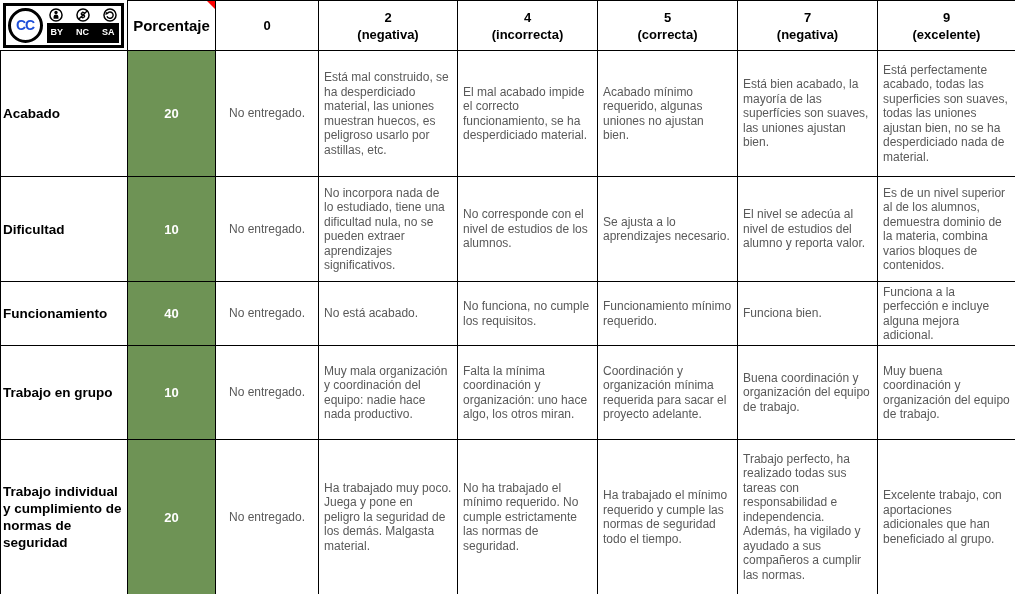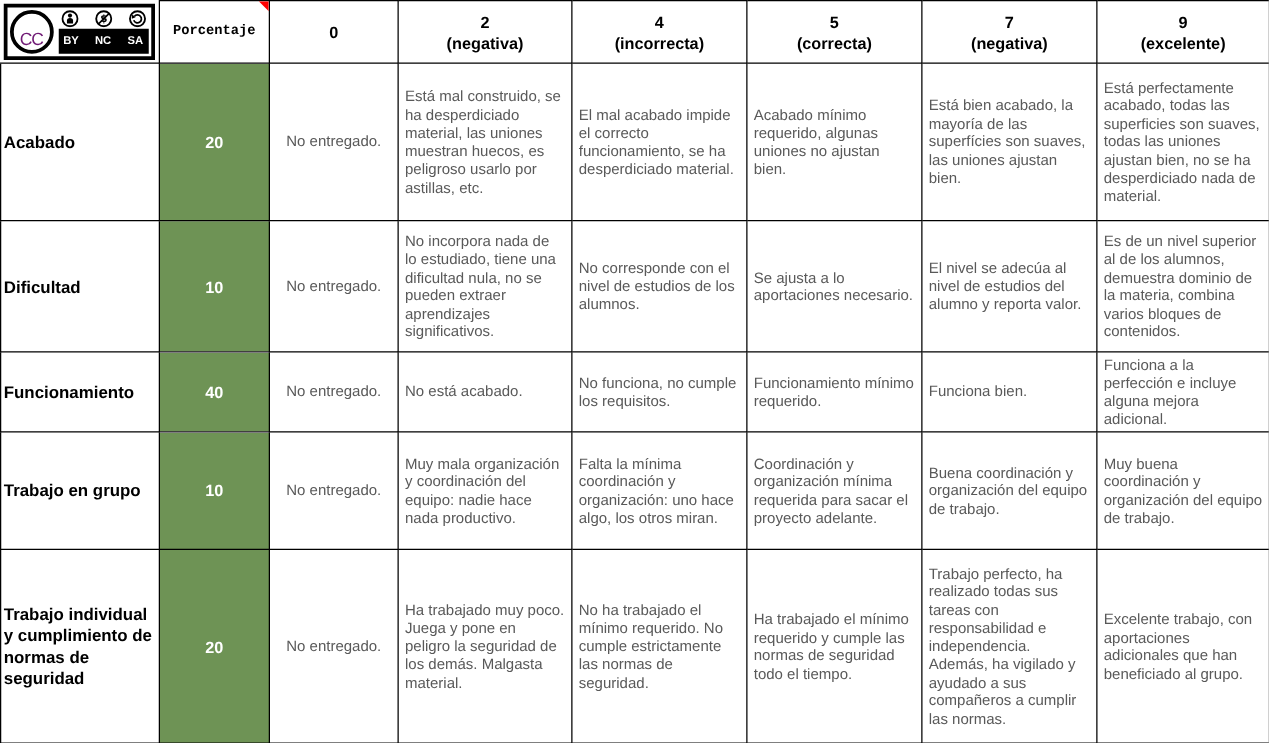--- a/index.html
+++ b/index.html
@@ -38,21 +38,21 @@
   tr.r-5    { height:155px; }
 
   
   th { font-weight:bold; color:#000; text-align:center; font-size:13px; line-height:17px; }
   th.cc-cell {
     border-top:none;
     border-left:none;
     padding:1px;
     vertical-align:top;
   }
-  th.pct-head { position:relative; font-size:11px;font-family:Liberation Mono, monospace; }
+  th.pct-head { position:relative; font-size:15px; }
   .comment-marker {
     position:absolute;
     top:0; right:0;
     width:0; height:0;
     border-left:8px solid transparent;
     border-top:8px solid #ff0000;
   }
 
   
   .cc-badge {
@@ -65,22 +65,22 @@
     display:flex;
     align-items:center;
     gap:4px;
     padding:1px 2px;
   }
   .cc-circle {
     flex:0 0 auto;
     width:29px; height:29px;
     border:3.5px solid #000;
     border-radius:50%;
-    display:flex; align-items:flex-end; justify-content:center;
-    font-weight:normal; font-size:14px; color:#701a75;
+    display:flex; align-items:center; justify-content:center;
+    font-weight:bold; font-size:14px; color:#1d4ed8;
     letter-spacing:-1px;
   }
   .cc-right { flex:1 1 auto; display:flex; flex-direction:column; align-items:stretch; }
   .cc-icons { display:flex; justify-content:space-between; padding:0 2px; }
   .cc-icons svg { display:block; }
   .cc-bar {
     background:#000; color:#fff;
     font-weight:bold; font-size:9px;
     display:flex; justify-content:space-between;
     padding:1px 4px 2px 4px;
@@ -197,21 +197,21 @@
     <td class="cell">Está bien acabado, la mayoría de las superfícies son suaves, las uniones ajustan bien.</td>
     <td class="cell">Está perfectamente acabado, todas las superficies son suaves, todas las uniones ajustan bien, no se ha desperdiciado nada de material.</td>
   </tr>
 
   <tr class="r-2">
     <td class="crit">Dificultad</td>
     <td class="pct">10</td>
     <td class="cell center">No entregado.</td>
     <td class="cell">No incorpora nada de lo estudiado, tiene una dificultad nula, no se pueden extraer aprendizajes significativos.</td>
     <td class="cell">No corresponde con el nivel de estudios de los alumnos.</td>
-    <td class="cell">Se ajusta a lo aportaciones necesario.</td>
+    <td class="cell">Se ajusta a lo aprendizajes necesario.</td>
     <td class="cell">El nivel se adecúa al nivel de estudios del alumno y reporta valor.</td>
     <td class="cell">Es de un nivel superior al de los alumnos, demuestra dominio de la materia, combina varios bloques de contenidos.</td>
   </tr>
 
   <tr class="r-3">
     <td class="crit">Funcionamiento</td>
     <td class="pct">40</td>
     <td class="cell center">No entregado.</td>
     <td class="cell">No está acabado.</td>
     <td class="cell">No funciona, no cumple los requisitos.</td>

